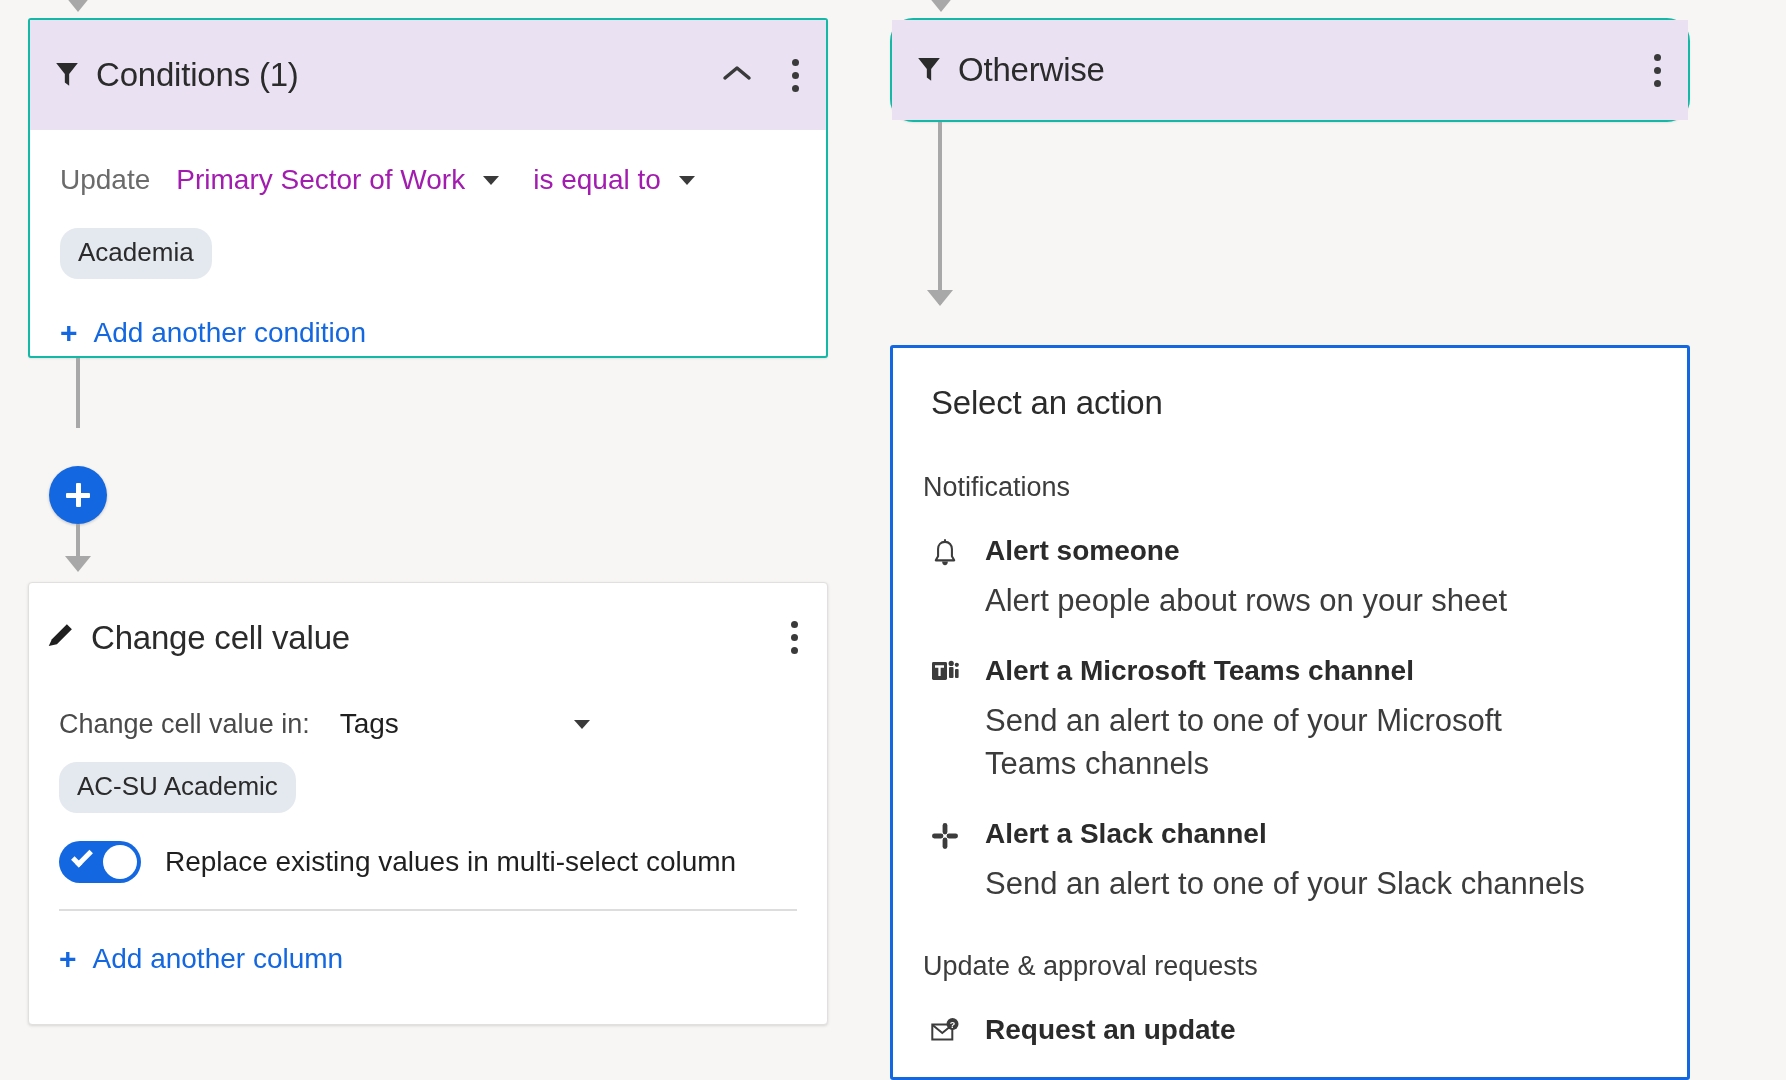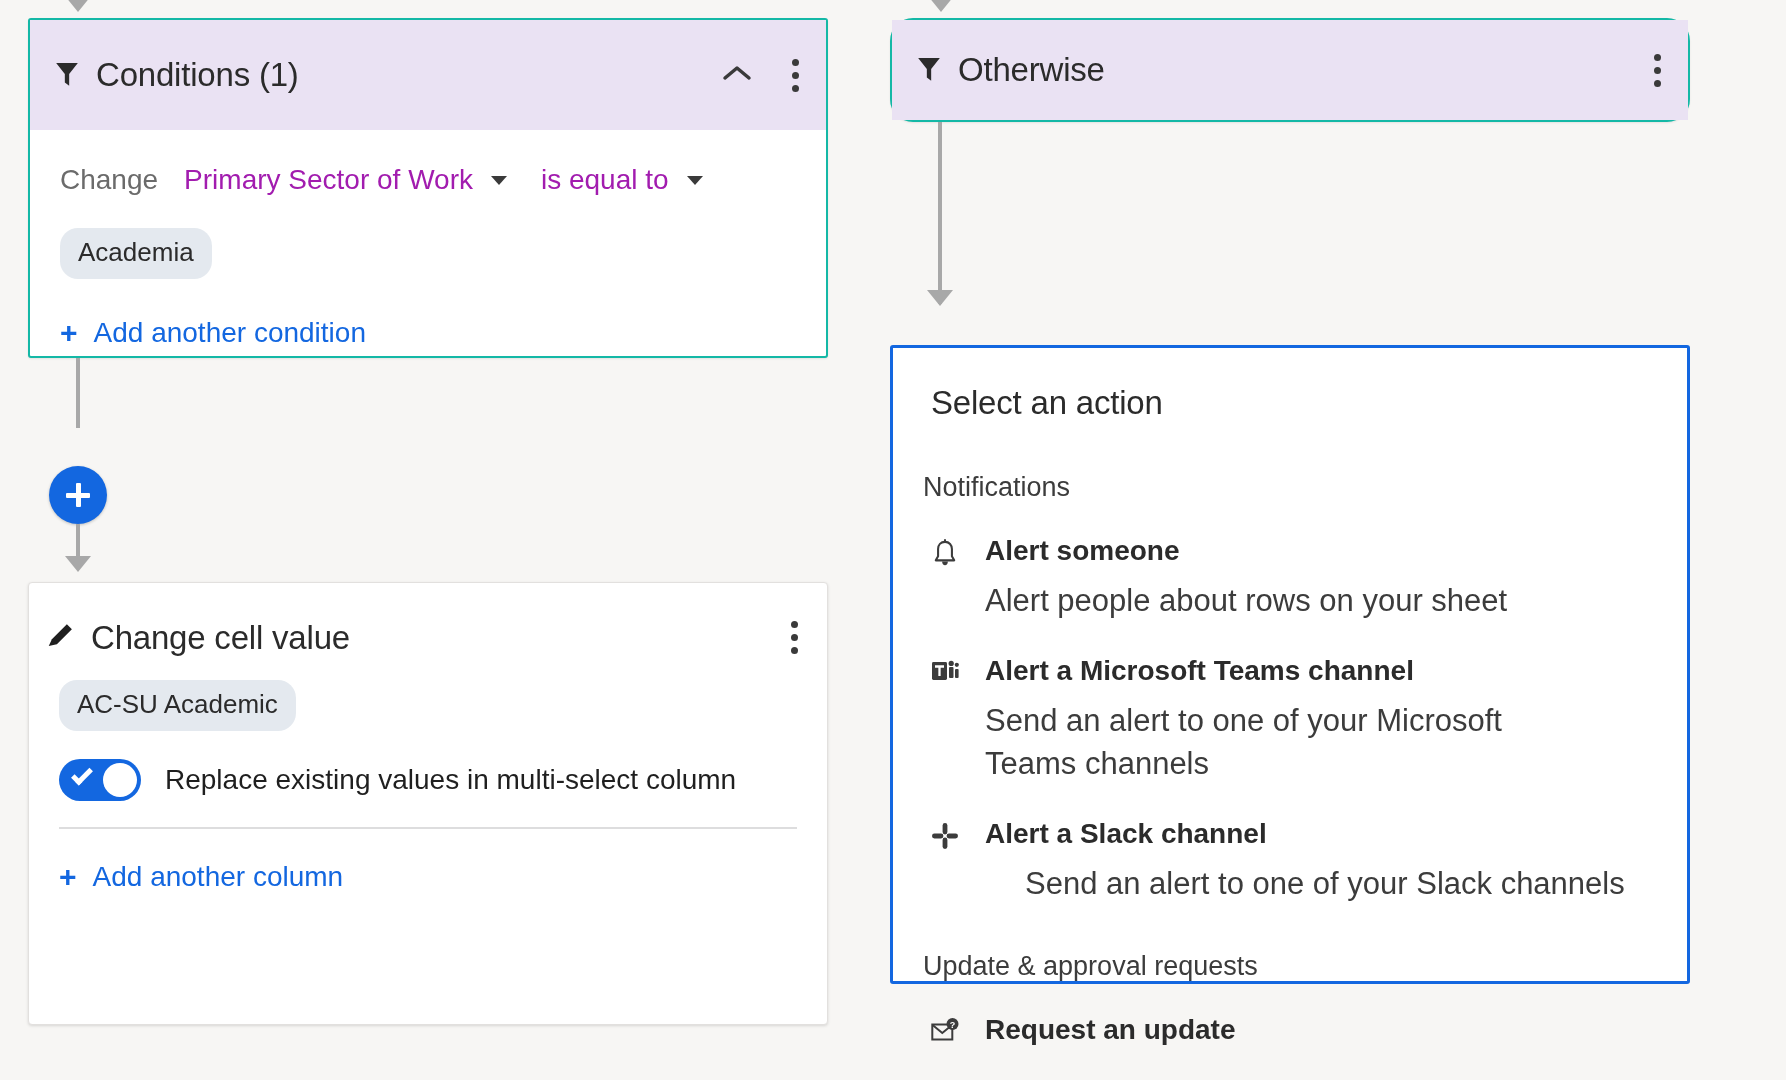--- a/index.html
+++ b/index.html
@@ -241,21 +241,21 @@
         <span class="kebab">
             <i></i>
             <i></i>
             <i></i>
           </span>
       </div>
     </div>
 
     <div class="cond-body">
       <div class="cond-row">
-        <span class="where-label">Change</span>
+        <span class="where-label">Update</span>
         <span class="dropdown">
           <span class="dd-text">Primary Sector of Work</span>
           <span class="caret"></span>
         </span>
         <span class="dd-gap"></span>
         <span class="dropdown">
           <span class="dd-text">is equal to</span>
           <span class="caret"></span>
         </span>
       </div>
@@ -290,20 +290,27 @@
       </span>
       <span class="ccv-title">Change cell value</span>
       <span class="kebab">
           <i></i>
           <i></i>
           <i></i>
         </span>
     </div>
 
     <div class="ccv-body">
+      <div class="ccv-row">
+        <span class="ccv-label">Change cell value in:</span>
+        <span class="ccv-dd">
+          <span class="dd-text">Tags</span>
+          <span class="caret"></span>
+        </span>
+      </div>
 
       <div style="margin-top:22px;">
         <span class="chip" style="margin-top:0;">AC-SU Academic</span>
       </div>
 
       <div class="toggle-row">
         <span class="toggle">
           <span class="check"></span>
           <span class="knob"></span>
         </span>
@@ -333,21 +340,21 @@
             <i></i>
             <i></i>
           </span>
       </div>
     </div>
   </div>
 
   <div class="conn-line" style="left:938px; top:122px; height:182px;"></div>
   <div class="conn-arrow" style="left:927px; top:290px;"></div>
 
-  <div class="action-panel" style="left:890px; top:345px; width:800px; height:639px;">
+  <div class="action-panel" style="left:890px; top:345px; width:800px; height:735px;">
     <div class="ap-title">Select an action</div>
 
     <div class="ap-group">Notifications</div>
 
     <div class="ap-item">
       <span class="ap-icon">
         <svg width="28" height="30" viewBox="0 0 24 26">
           <path d="M12 2.5 C8.3 2.5 6 5.2 6 8.6 L6 15 L4 18.5 L20 18.5 L18 15 L18 8.6 C18 5.2 15.7 2.5 12 2.5 Z" fill="none" stroke="#3c3c3c" stroke-width="1.8" stroke-linejoin="round"></path>
           <path d="M9.5 19.5 C9.5 21.4 10.6 22.7 12 22.7 C13.4 22.7 14.5 21.4 14.5 19.5 Z" fill="#3c3c3c"></path>
           <path d="M12 2.6 L12 0.9" stroke="#3c3c3c" stroke-width="1.8" stroke-linecap="round"></path>
@@ -382,21 +389,21 @@
           <g fill="#3c3c3c">
             <rect x="11.6" y="1" width="4.8" height="11.4" rx="2.4"></rect>
             <rect x="11.6" y="15.6" width="4.8" height="11.4" rx="2.4"></rect>
             <rect x="1" y="11.6" width="11.4" height="4.8" rx="2.4"></rect>
             <rect x="15.6" y="11.6" width="11.4" height="4.8" rx="2.4"></rect>
           </g>
         </svg>
       </span>
       <span class="ap-text">
         <span class="ap-name" style="display:block;">Alert a Slack channel</span>
-        <span class="ap-desc" style="display:block;margin-left:40px;">Send an alert to one of your Slack channels</span>
+        <span class="ap-desc" style="display:block;">Send an alert to one of your Slack channels</span>
       </span>
     </div>
 
     <div class="ap-group" style="padding-top:46px;">Update &amp; approval requests</div>
 
     <div class="ap-item">
       <span class="ap-icon">
         <svg width="32" height="28" viewBox="0 0 32 28">
           <rect x="1.3" y="6.5" width="20" height="15" fill="none" stroke="#3c3c3c" stroke-width="2"></rect>
           <path d="M1.6 7 L11.3 15 L21 7" fill="none" stroke="#3c3c3c" stroke-width="2"></path>

